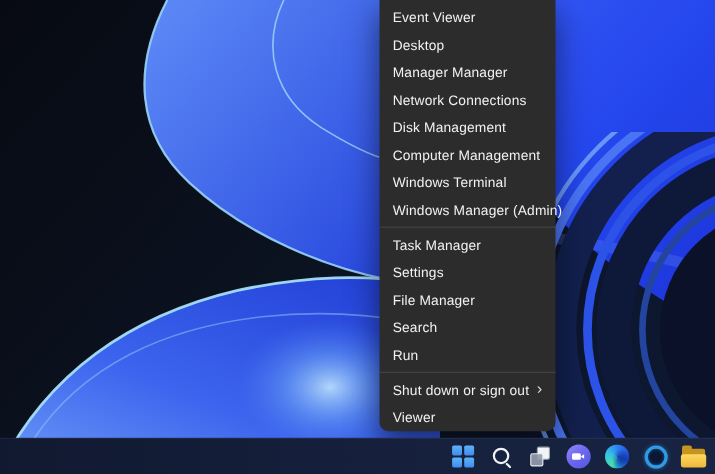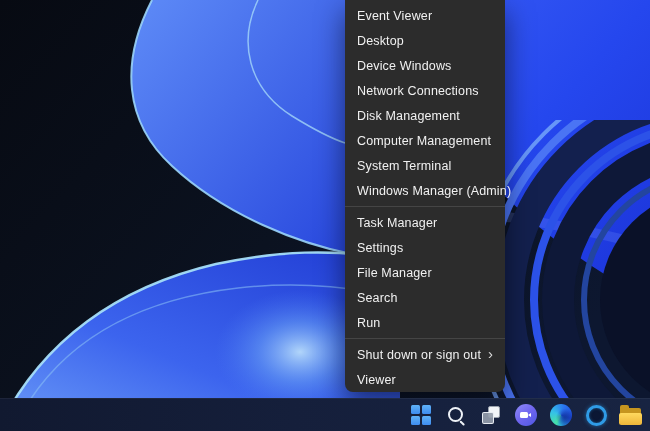--- a/index.html
+++ b/index.html
@@ -135,33 +135,33 @@
 
   <div class="menu">
 
     <div class="mi">
       <span class="mi-label">Event Viewer</span>
     </div>
     <div class="mi">
       <span class="mi-label">Desktop</span>
     </div>
     <div class="mi">
-      <span class="mi-label">Device Windows</span>
+      <span class="mi-label">Manager Manager</span>
     </div>
     <div class="mi">
       <span class="mi-label">Network Connections</span>
     </div>
     <div class="mi">
       <span class="mi-label">Disk Management</span>
     </div>
     <div class="mi">
       <span class="mi-label">Computer Management</span>
     </div>
     <div class="mi">
-      <span class="mi-label">System Terminal</span>
+      <span class="mi-label">Windows Terminal</span>
     </div>
     <div class="mi">
       <span class="mi-label">Windows Manager (Admin)</span>
     </div>
 
     <div class="sep"></div>
 
     <div class="mi">
       <span class="mi-label">Task Manager</span>
     </div>

